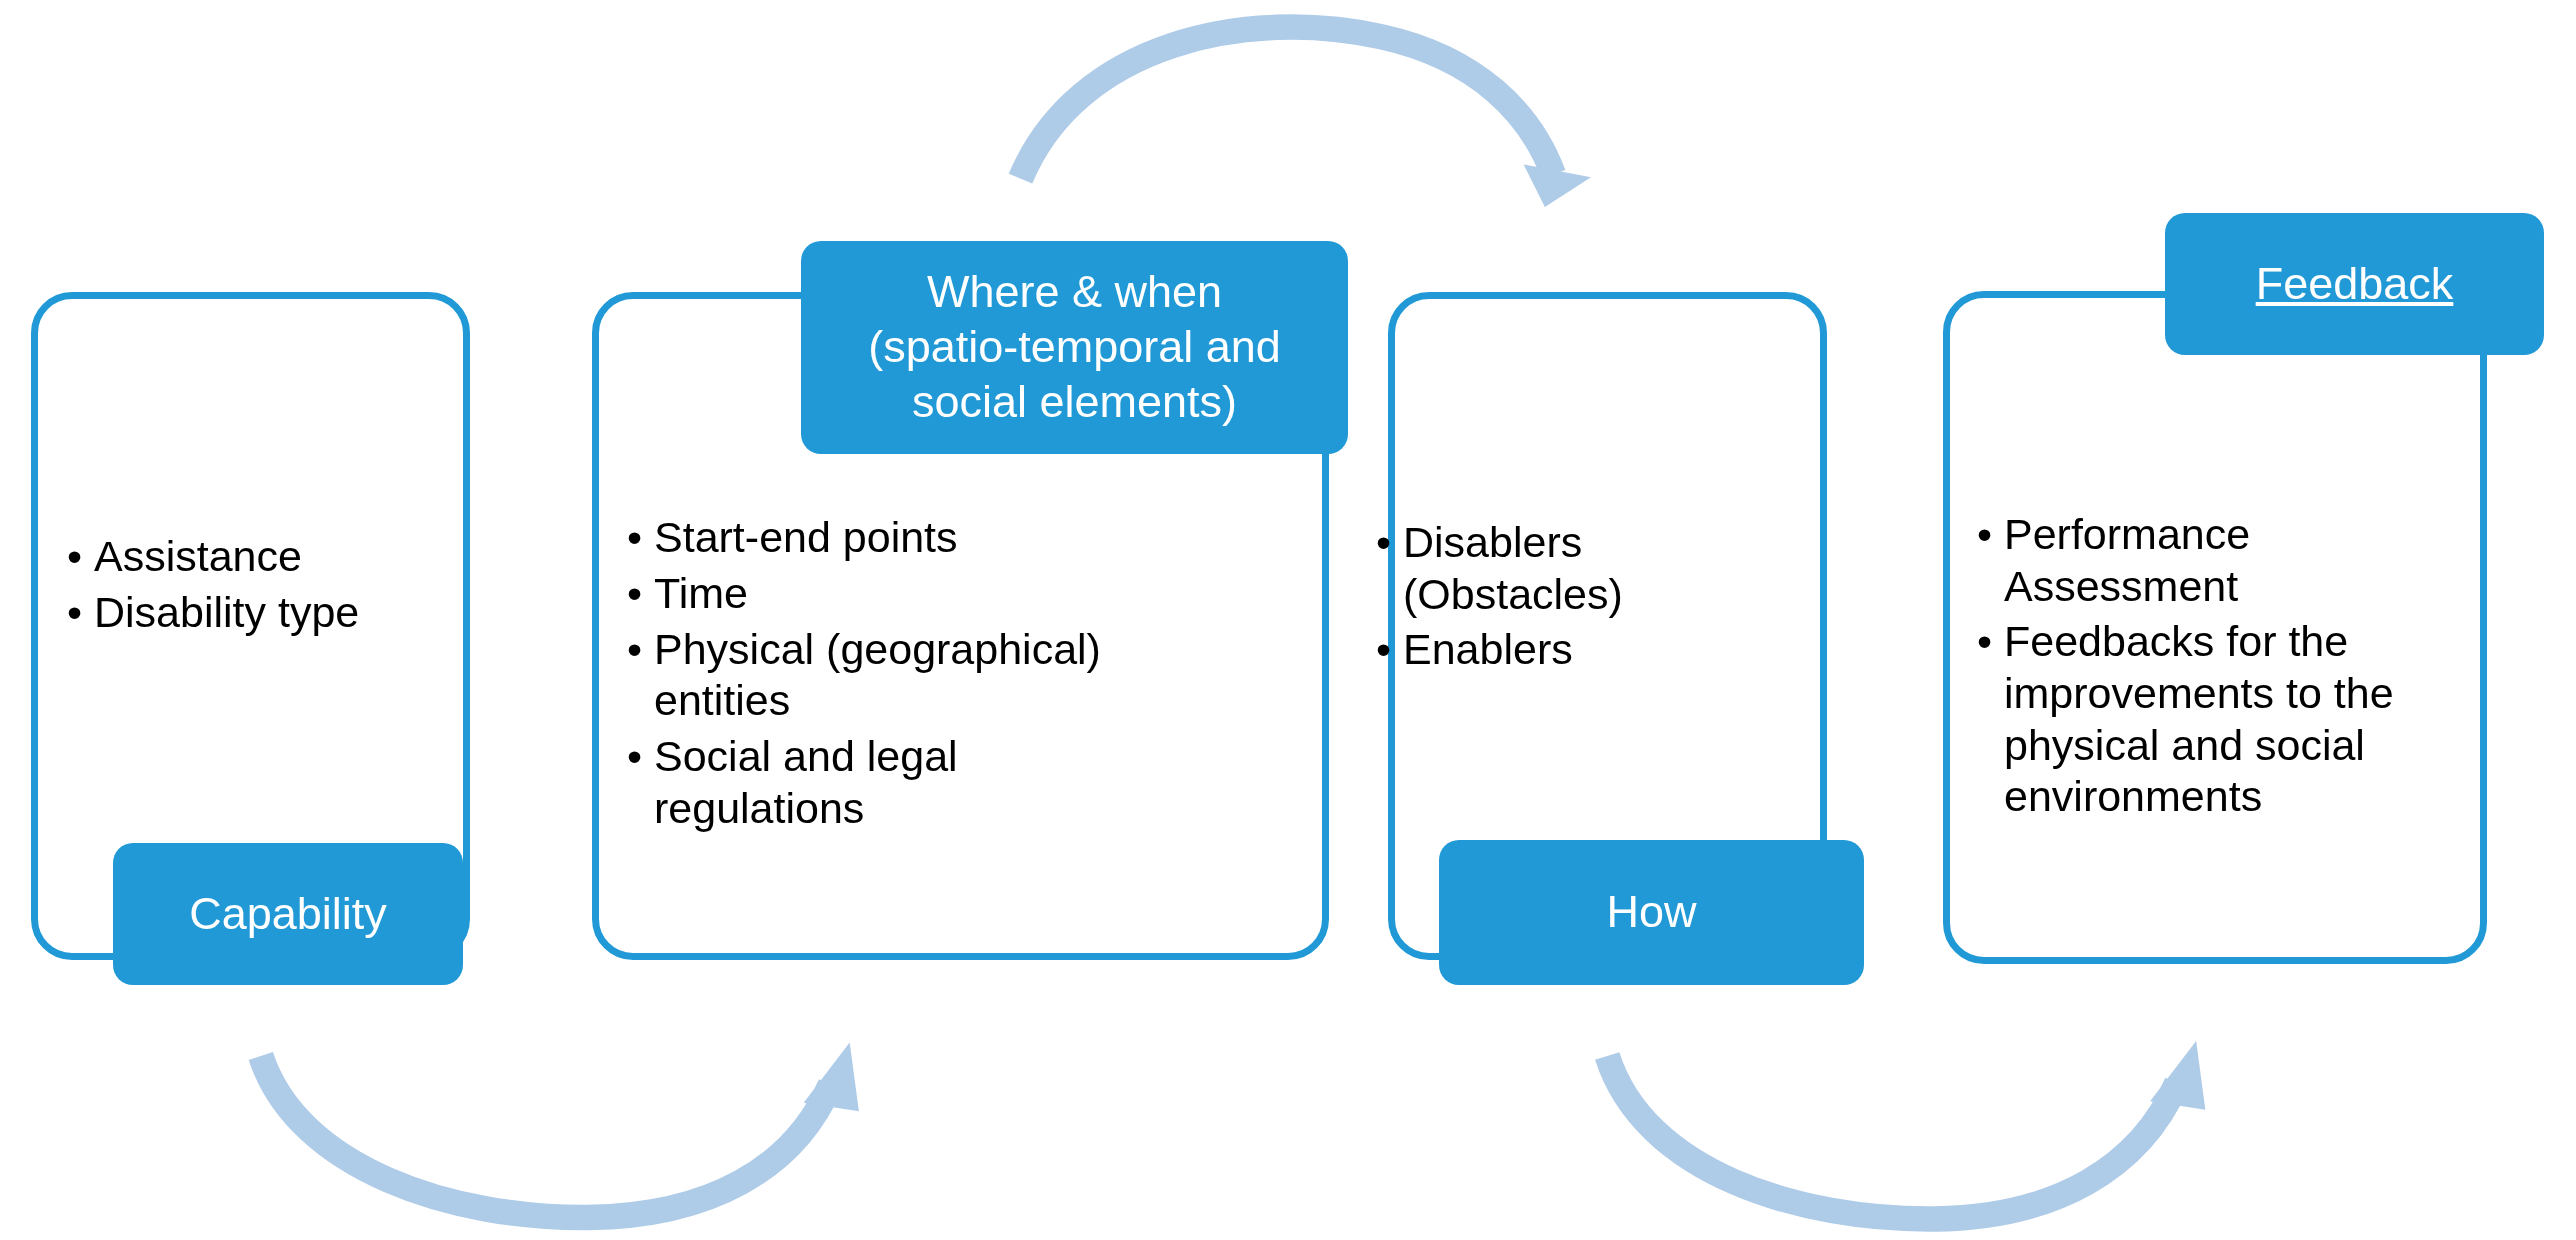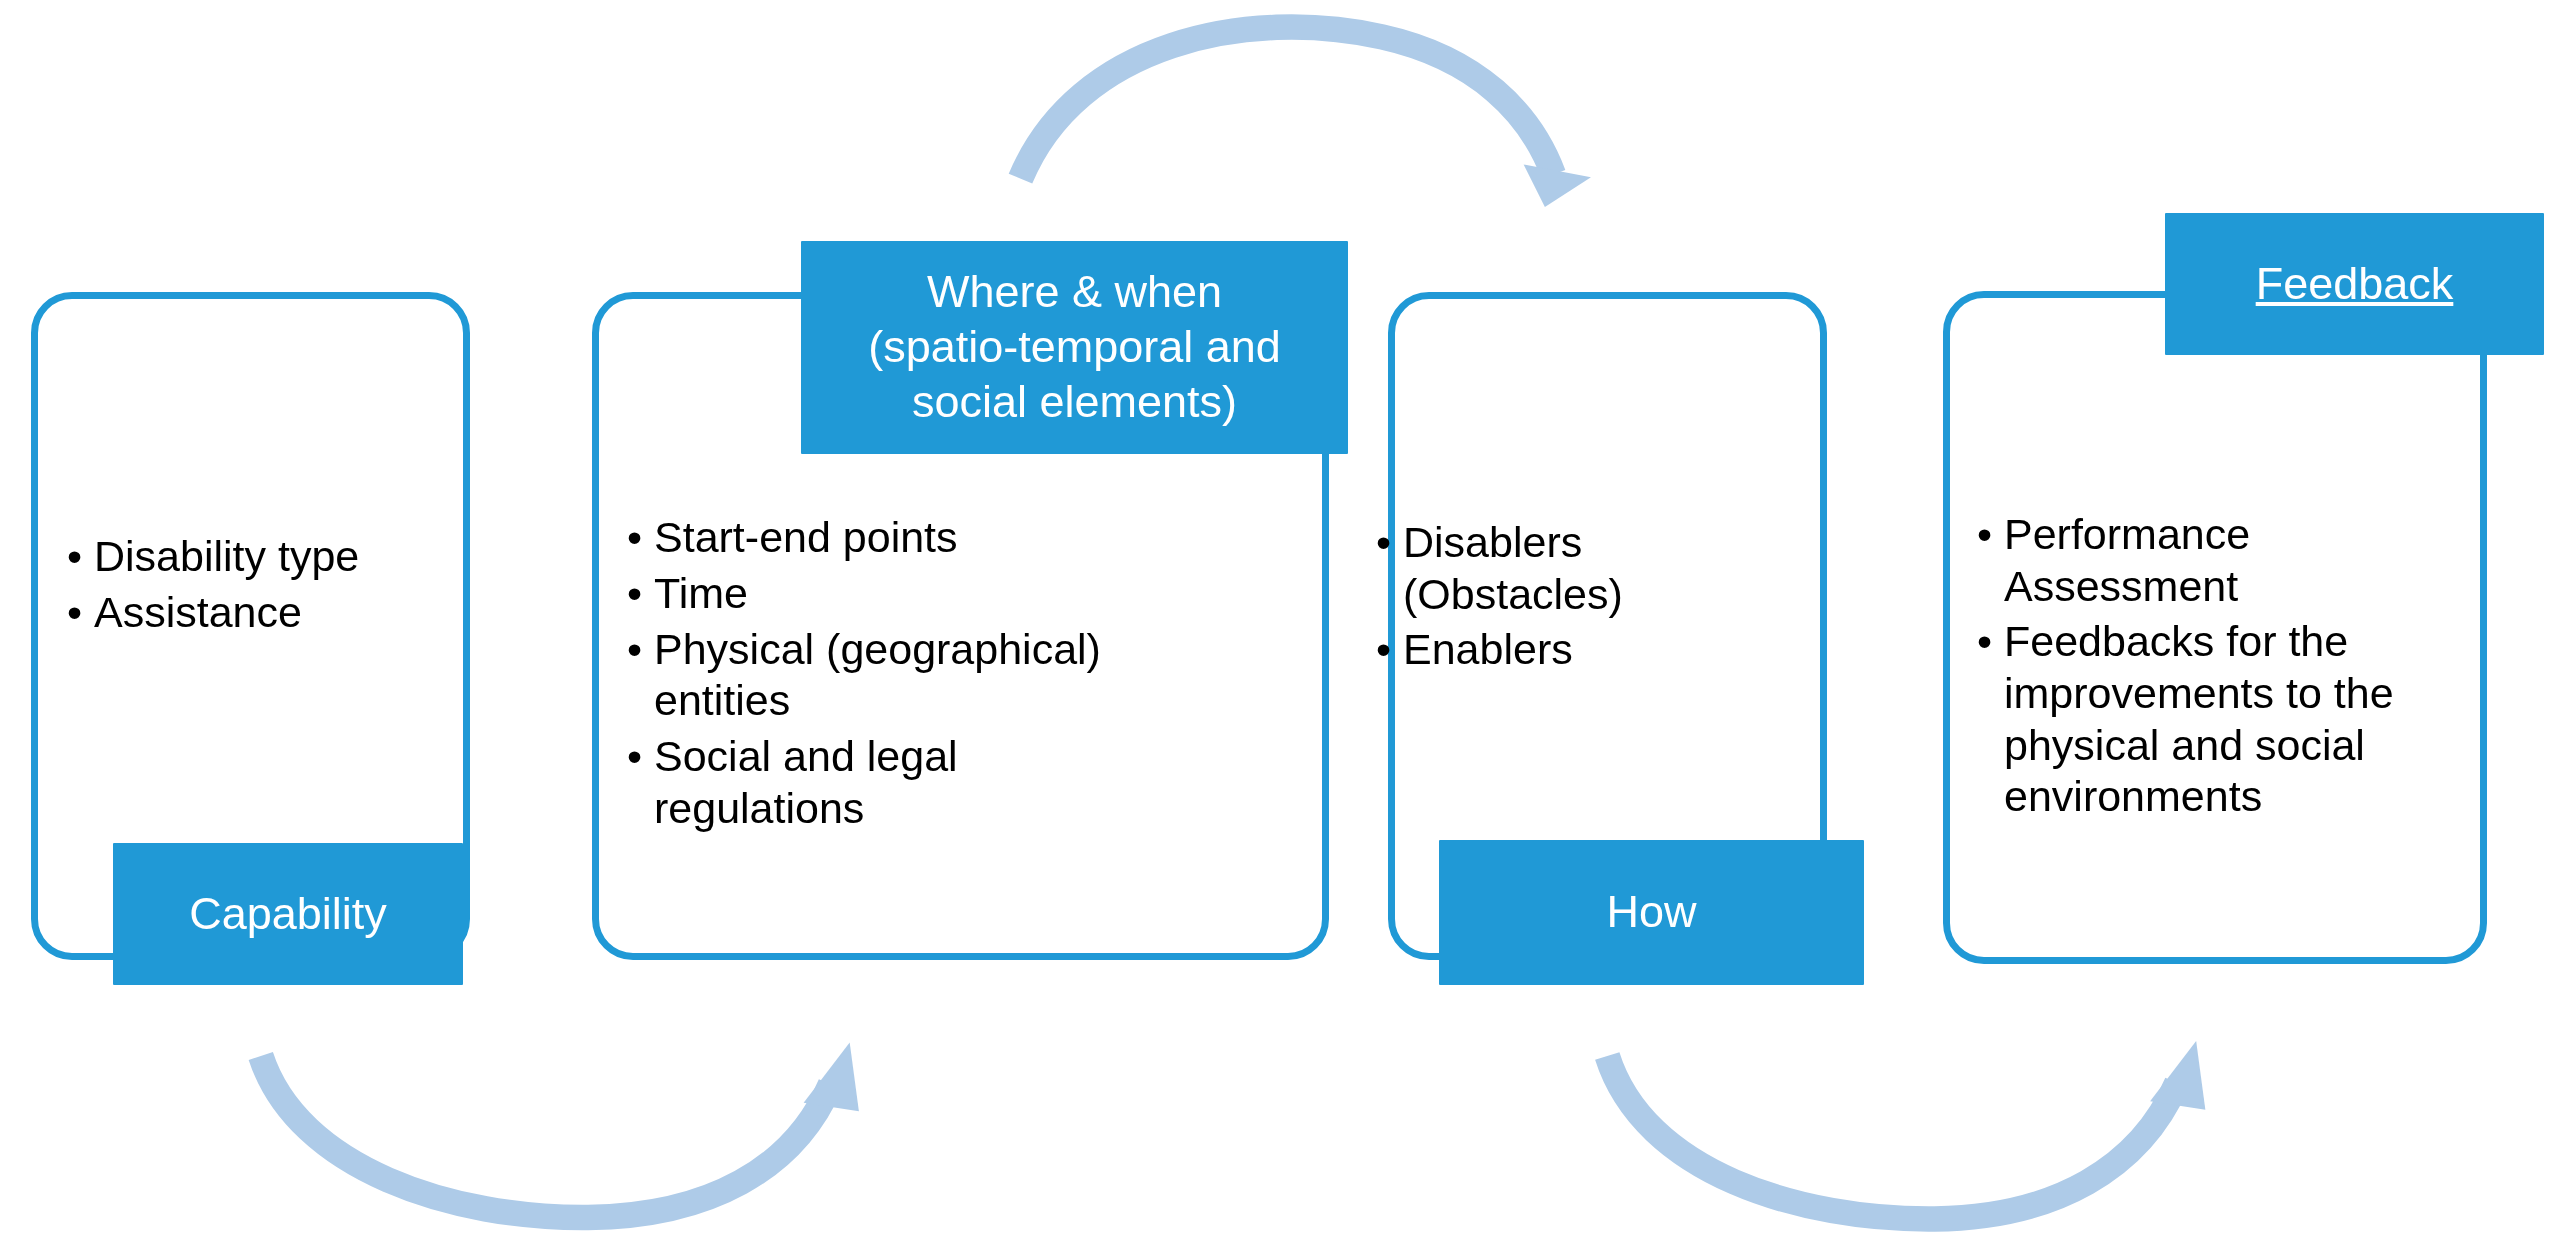--- a/index.html
+++ b/index.html
@@ -34,21 +34,21 @@
     position:absolute;
     left:0;
     top:0;
     font-size:43px;
     line-height:1.20;
   }
 
   .tag{
     position:absolute;
     background:#2099D6;
-    border-radius:1px;
+    border-radius:20px;
     color:#fff;
     display:flex;
     align-items:center;
     justify-content:center;
     text-align:center;
     font-size:45px;
     line-height:1.22;
     box-sizing:border-box;
     padding:4.3px 7px;
     white-space:pre-line;
@@ -75,22 +75,22 @@
     </g>
 
     <g>
       <path d="M 2268 1490 C 2320 1655 2540 1722 2730 1720 C 2900 1718 3020 1648 3072 1528" fill="none" stroke="#AECBE8" stroke-width="36" stroke-linecap="butt"></path>
       <polygon points="3034,1554 3099,1469 3112,1566" fill="#AECBE8"></polygon>
     </g>
   </svg>
 
   <div class="card" style="left:31px;top:292px;width:439px;height:668px;"></div>
   <div class="bullets" style="left:67px;top:531px;width:383px;">
+    <span class="bi">Assistance</span>
     <span class="bi">Disability type</span>
-    <span class="bi">Assistance</span>
   </div>
   <div class="tag" style="left:113px;top:843px;width:350px;height:142px;">
     <span>Capability</span>
   </div>
 
   <div class="card" style="left:592px;top:292px;width:737px;height:668px;"></div>
   <div class="bullets" style="left:627px;top:512px;width:694px;">
     <span class="bi">Start-end points</span>
     <span class="bi">Time</span>
     <span class="bi">Physical (geographical)

